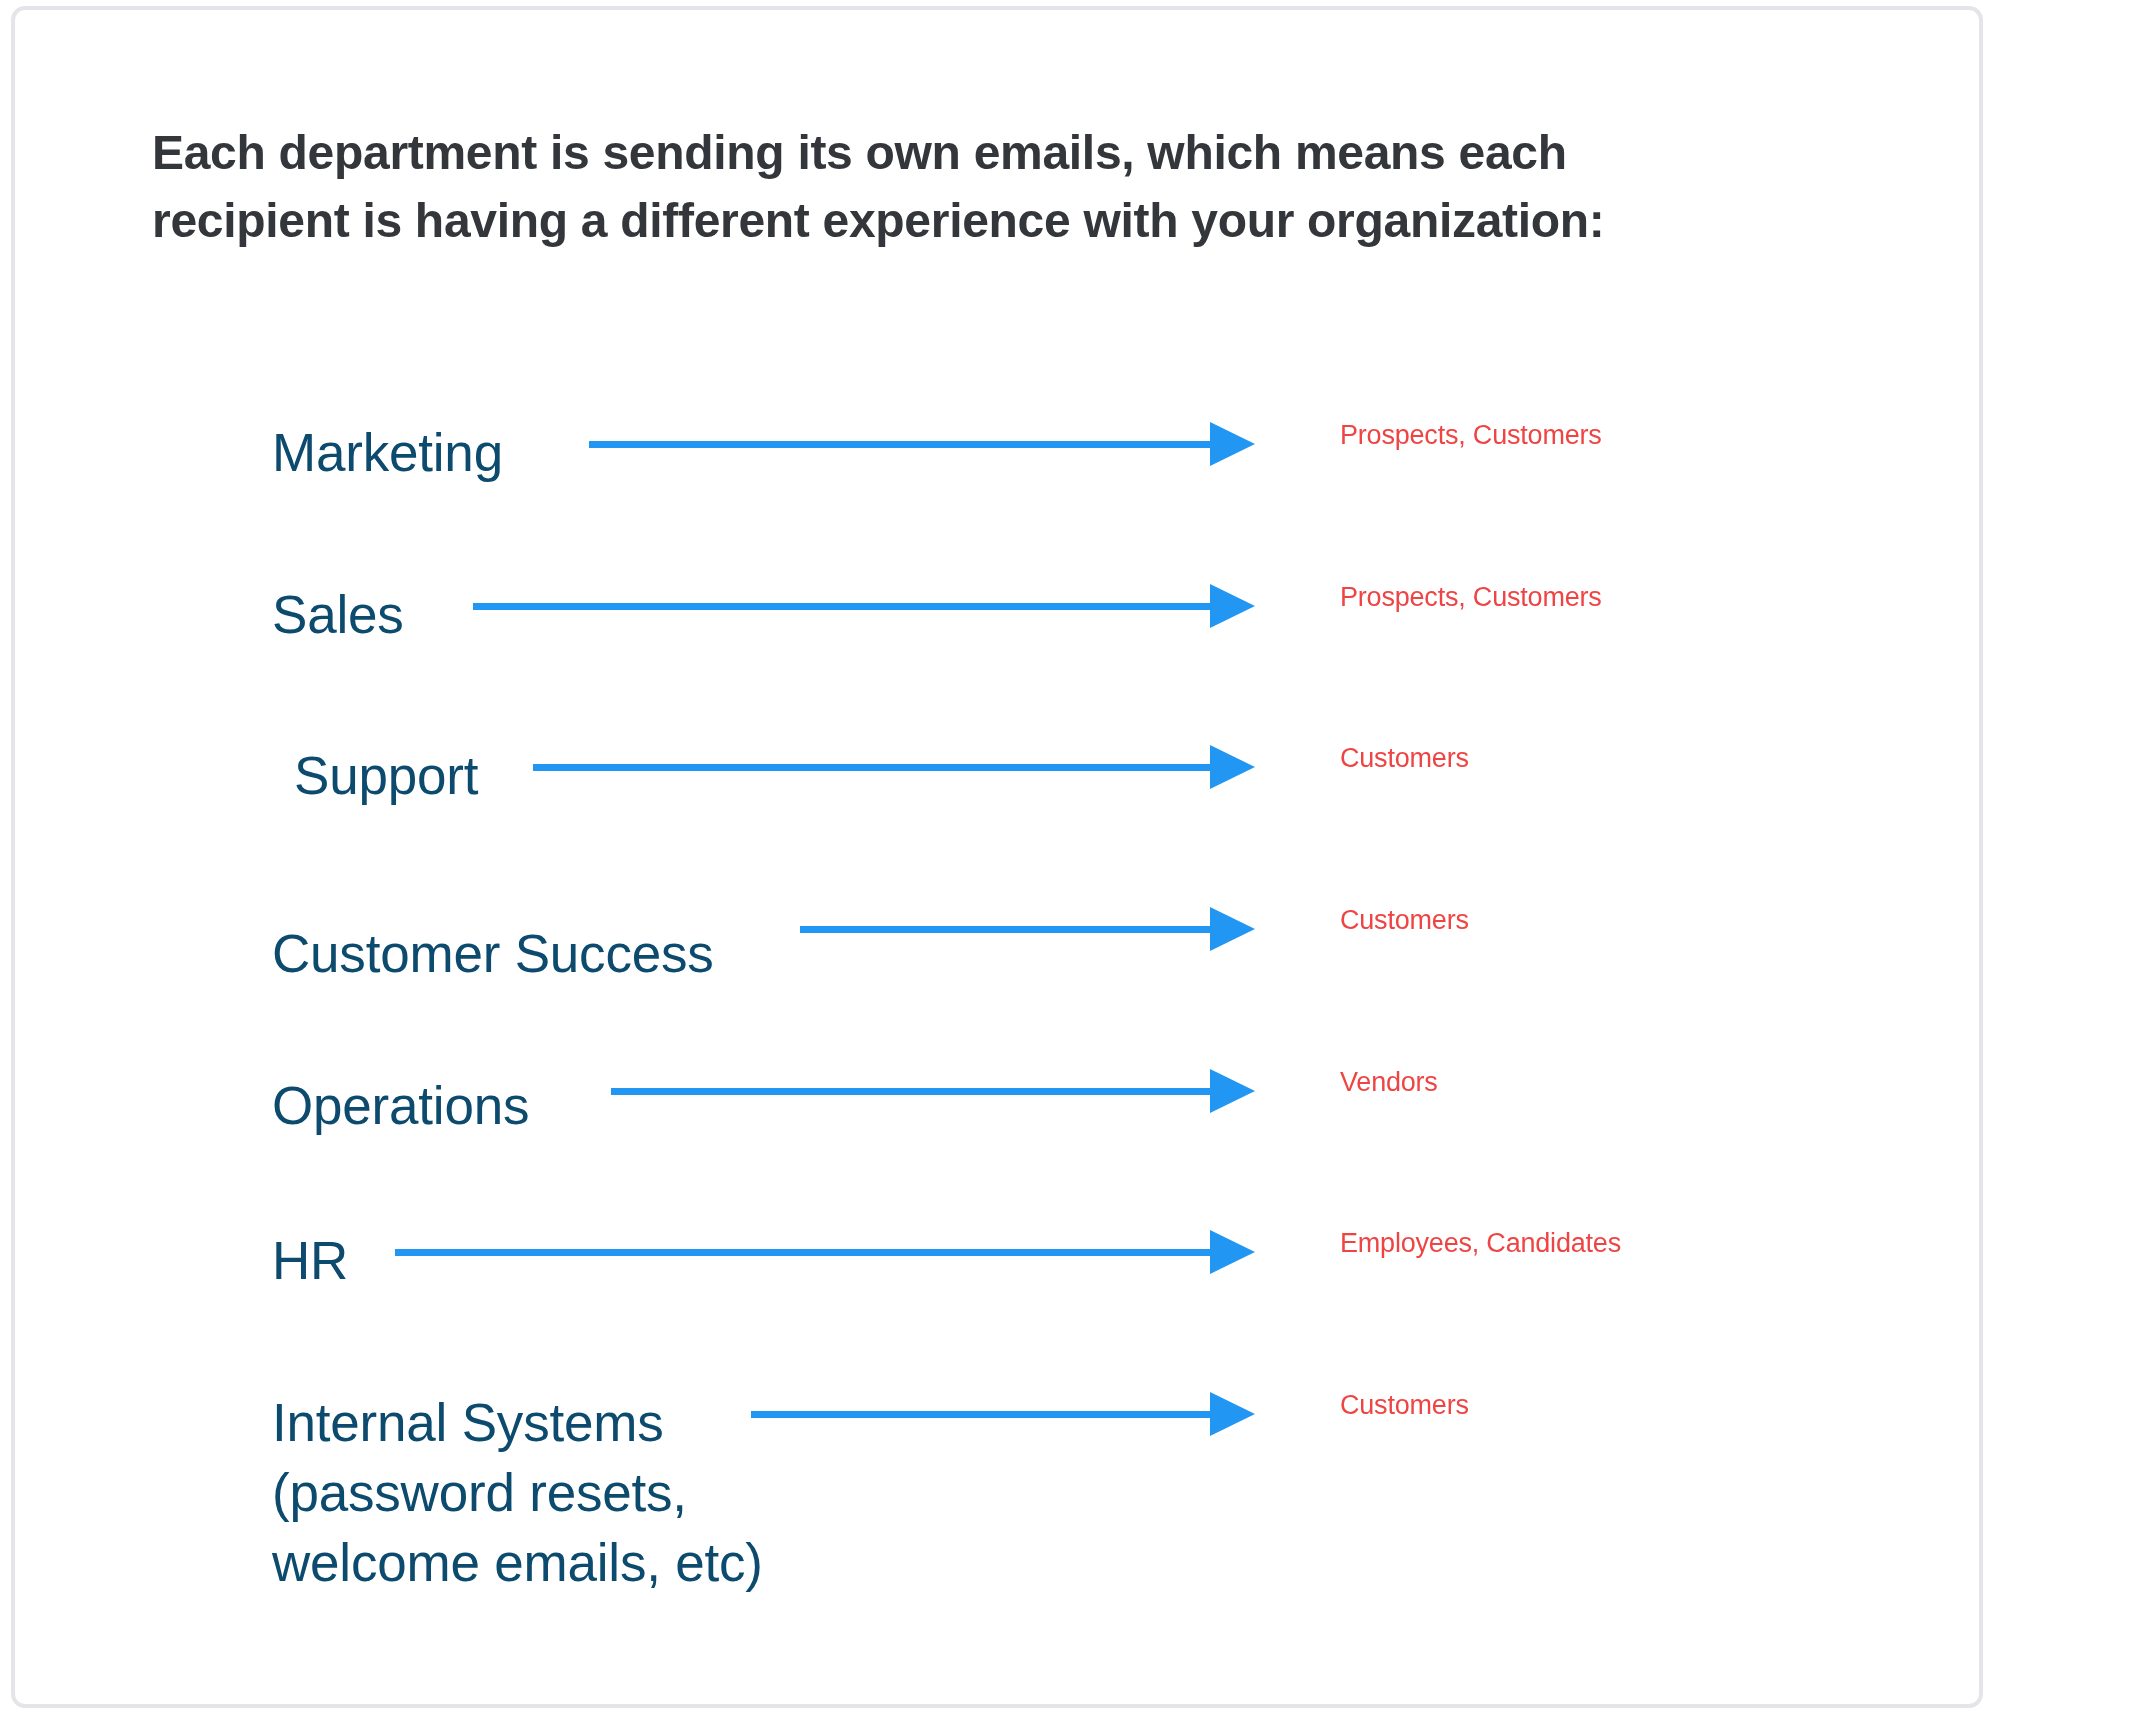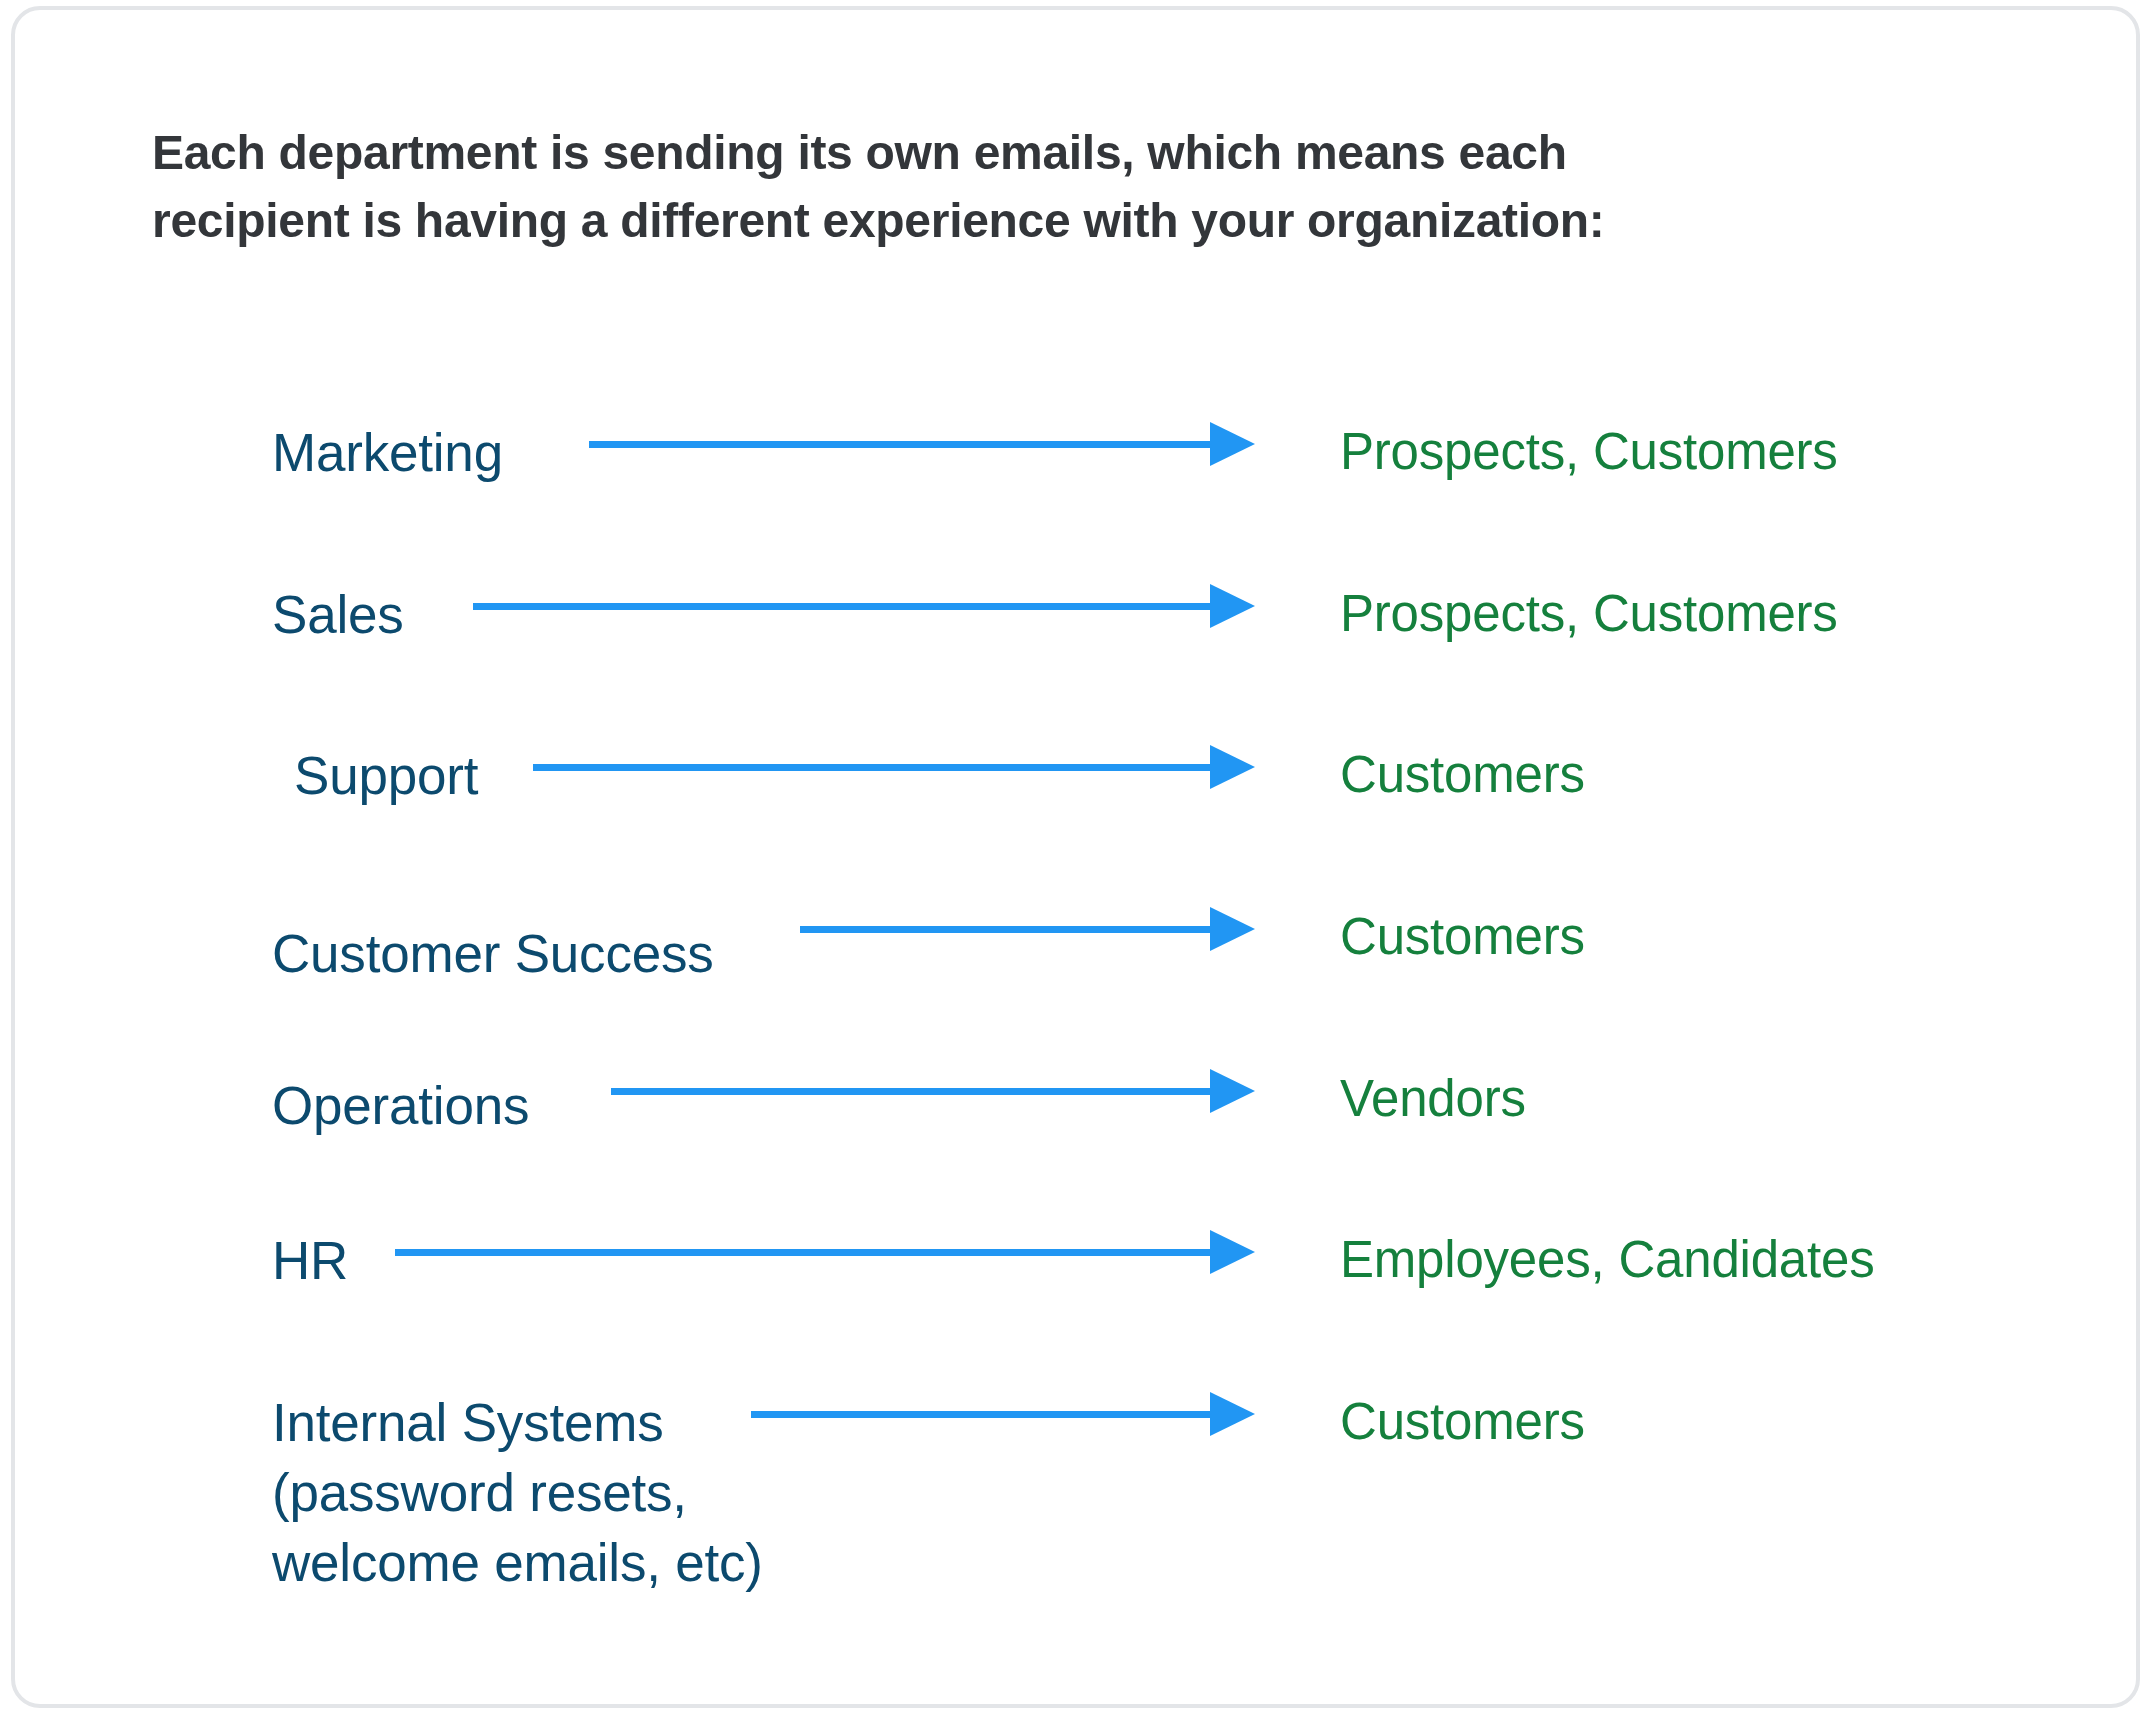--- a/index.html
+++ b/index.html
@@ -8,25 +8,25 @@
     width: 2151px;
     height: 1714px;
     background: #ffffff;
     font-family: "Liberation Sans", sans-serif;
   }
 
   #frame {
     position: absolute;
     left: 11px;
     top: 6.2px;
-    width: 2129px;
+    width: 1972px;
     height: 1702px;
     background: #ffffff;
     border: 4.7px solid #e3e5e8;
-    border-radius: 29px;
+    border-radius: 14px;
   }
 
   #heading {
     position: absolute;
     left: 137px;
     top: 109px;
     width: 1808px;
     font-size: 48px;
     font-weight: bold;
     line-height: 1.42;
@@ -55,23 +55,23 @@
     font-size: 53px;
     line-height: 1.32;
     color: #0c4a6e;
     white-space: pre-line;
     letter-spacing: -0.2px;
   }
 
   .dst-label {
     position: absolute;
     left: 1325px;
-    font-size: 51px;
+    font-size: 27px;
     line-height: 1.32;
-    color: #15803d;
+    color: #ef4444;
     letter-spacing: -0.2px;
     white-space: nowrap;
   }
 
   .arrow {
     position: absolute;
     height: 45px;
   }
 
   .arrow .shaft {

